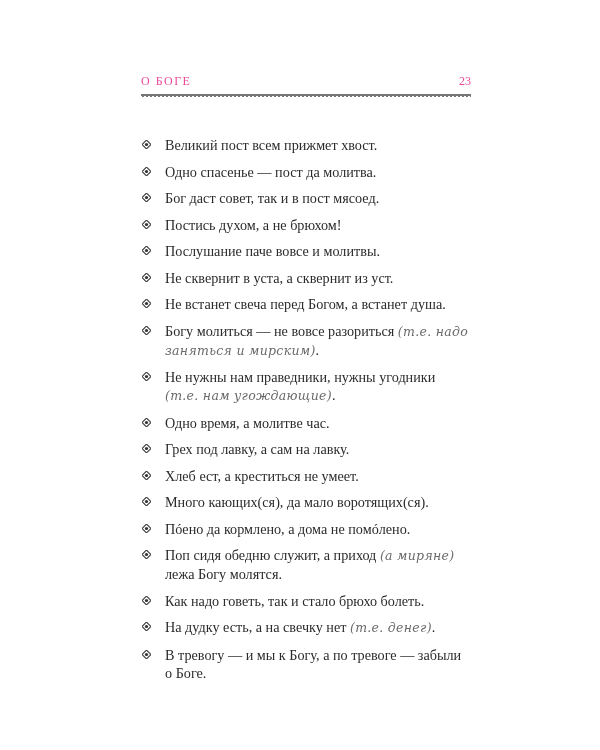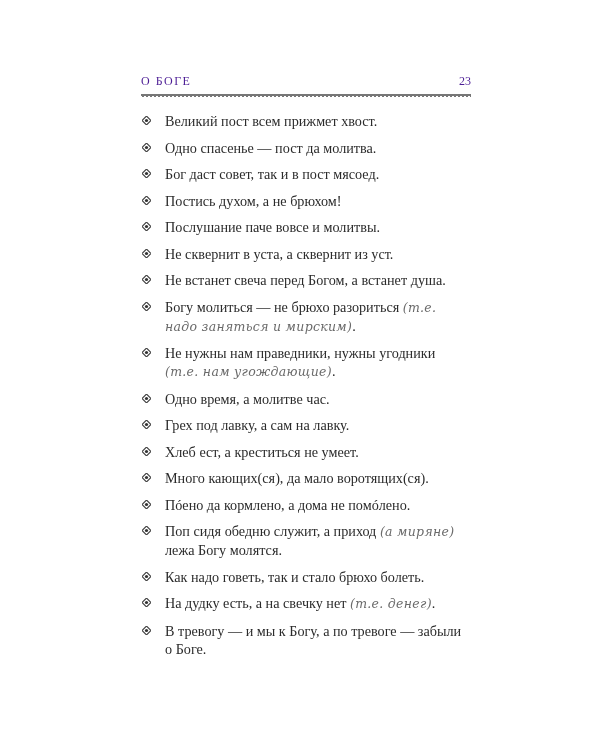--- a/index.html
+++ b/index.html
@@ -5,30 +5,30 @@
     html, body { margin: 0; padding: 0; }
     body {
       width: 600px; height: 750px; background: #ffffff;
       font-family: "DejaVu Serif", "Liberation Serif", serif;
       color: #2a2a2a; position: relative; overflow: hidden;
     }
     .page { position: absolute; left: 141px; top: 74px; width: 330px; }
     .running-head {
       display: flex; justify-content: space-between; align-items: baseline;
       font-family: "Liberation Serif", serif; font-size: 12px; letter-spacing: 1.5px;
-      color: #4c1d95; padding: 0 0 2px 0;
+      color: #ec4899; padding: 0 0 2px 0;
     }
     .page-num { letter-spacing: 0; font-size: 12px; margin-left: 32px; }
     .rule {
       height: 5px; margin-top: 3px; width: 100%;
       border-top: 1px solid #777;
       background:
         radial-gradient(circle at 50% 0, #777 1.6px, transparent 2px) 0 0 / 4px 5px repeat-x;
     }
-    ul.proverbs { list-style: none; margin: 12px 0 0 0; padding: 0; }
+    ul.proverbs { list-style: none; margin: 36px 0 0 0; padding: 0; }
     ul.proverbs li {
       position: relative; padding-left: 24px;
       font-family: "Liberation Serif", serif; font-size: 14.2px; line-height: 18px;
       margin-bottom: 8.5px; color: #2b2b2b;
     }
     .bullet {
       position: absolute; left: 1px; top: 4px; width: 9px; height: 9px;
     }
     .bullet svg { display: block; }
     .note {
@@ -87,21 +87,21 @@
           <svg width="9" height="9" viewBox="0 0 10 10">
             <path d="M5 0 L10 5 L5 10 L0 5 Z" fill="none" stroke="#444" stroke-width="1.2"></path>
             <circle cx="5" cy="5" r="1.8" fill="#333"></circle>
           </svg>
         </span><span>Не встанет свеча перед Богом, а встанет душа.</span></li>
       <li><span class="bullet">
           <svg width="9" height="9" viewBox="0 0 10 10">
             <path d="M5 0 L10 5 L5 10 L0 5 Z" fill="none" stroke="#444" stroke-width="1.2"></path>
             <circle cx="5" cy="5" r="1.8" fill="#333"></circle>
           </svg>
-        </span><span>Богу молиться — не брюхо разориться</span> <span class="note">(т.е. надо заняться и мирским)</span><span>.</span></li>
+        </span><span>Богу молиться — не вовсе разориться</span> <span class="note">(т.е. надо заняться и мирским)</span><span>.</span></li>
       <li><span class="bullet">
           <svg width="9" height="9" viewBox="0 0 10 10">
             <path d="M5 0 L10 5 L5 10 L0 5 Z" fill="none" stroke="#444" stroke-width="1.2"></path>
             <circle cx="5" cy="5" r="1.8" fill="#333"></circle>
           </svg>
         </span><span>Не нужны нам праведники, нужны угодники</span> <span class="note">(т.е. нам угождающие)</span><span>.</span></li>
       <li><span class="bullet">
           <svg width="9" height="9" viewBox="0 0 10 10">
             <path d="M5 0 L10 5 L5 10 L0 5 Z" fill="none" stroke="#444" stroke-width="1.2"></path>
             <circle cx="5" cy="5" r="1.8" fill="#333"></circle>

